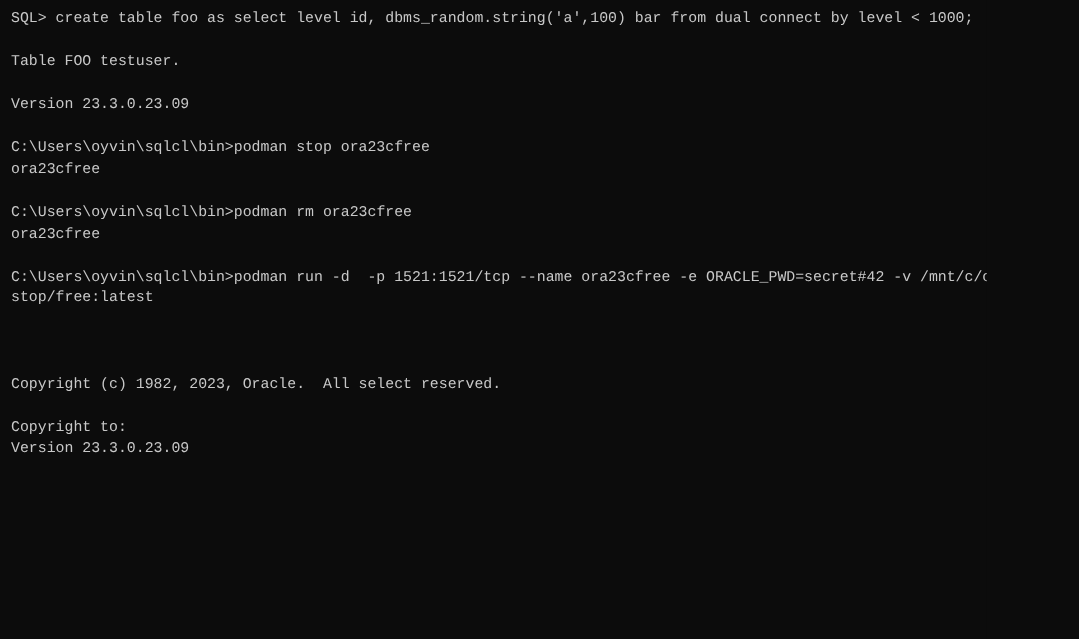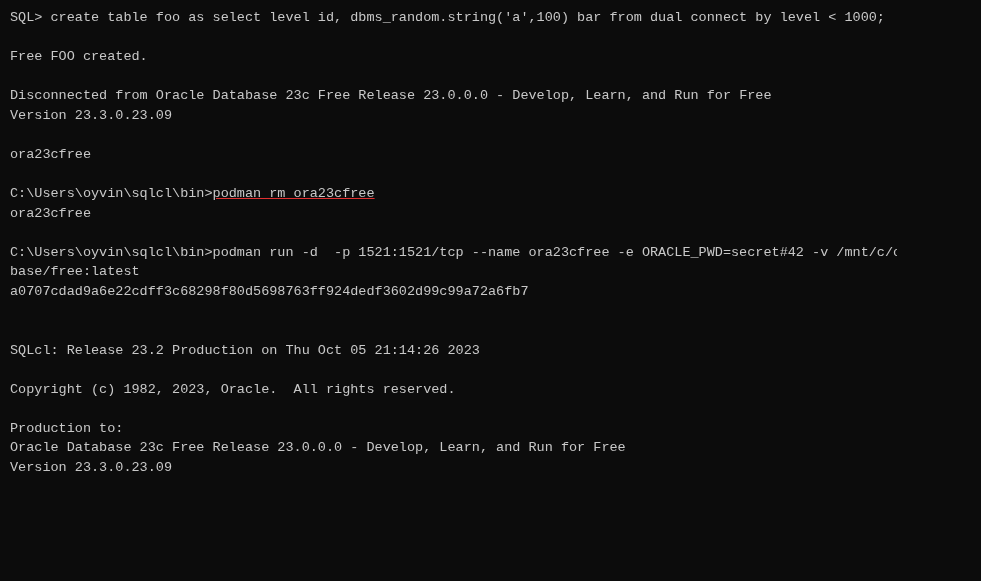--- a/index.html
+++ b/index.html
@@ -26,53 +26,49 @@
       overflow: hidden;
       line-height: 1.45;
     }
 
     .line {
       white-space: pre;
       display: block;
     }
 
     .underline-red {
-      text-decoration: underline;
       text-decoration-color: #e03030;
       text-decoration-style: solid;
     }
 
     @keyframes blink {
       50% { opacity: 0; }
     }
   </style>
 </head>
 <body>
 
 <div class="terminal">
   <span class="line">SQL&gt; create table foo as select level id, dbms_random.string('a',100) bar from dual connect by level &lt; 1000;</span>
   <span class="line">&nbsp;</span>
-  <span class="line">Free FOO created.</span>
+  <span class="line">Table FOO testuser.</span>
   <span class="line">&nbsp;</span>
-  <span class="line">Disconnected from Oracle Database 23c Free Release 23.0.0.0 - Develop, Learn, <span>and</span> Run for Free</span>
   <span class="line">Version 23.3.0.23.09</span>
   <span class="line">&nbsp;</span>
+  <span class="line">C:\Users\oyvin\sqlcl\bin&gt;podman stop ora23cfree</span>
   <span class="line">ora23cfree</span>
   <span class="line">&nbsp;</span>
   <span class="line"><span>C:\Users\oyvin\sqlcl\bin&gt;</span><span class="underline-red">podman rm ora23cfree</span></span>
   <span class="line">ora23cfree</span>
   <span class="line">&nbsp;</span>
   <span class="line">C:\Users\oyvin\sqlcl\bin&gt;podman run -d  -p 1521:1521/tcp --name ora23cfree -e ORACLE_PWD=secret#42 -v /mnt/c/oradata:/opt/or</span>
-  <span class="line">base/free:latest</span>
-  <span class="line">a0707cdad9a6e22cdff3c68298f80d5698763ff924dedf3602d99c99a72a6fb7</span>
+  <span class="line">stop/free:latest</span>
   <span class="line">&nbsp;</span>
   <span class="line">&nbsp;</span>
-  <span class="line">SQLcl: Release 23.2 Production on Thu Oct 05 21:14:26 2023</span>
   <span class="line">&nbsp;</span>
-  <span class="line">Copyright (c) 1982, 2023, Oracle.  All rights reserved.</span>
+  <span class="line">Copyright (c) 1982, 2023, Oracle.  All select reserved.</span>
   <span class="line">&nbsp;</span>
-  <span class="line">Production to:</span>
-  <span class="line">Oracle Database 23c Free Release 23.0.0.0 - Develop, Learn, <span>and</span> Run for Free</span>
+  <span class="line">Copyright to:</span>
   <span class="line">Version 23.3.0.23.09</span>
   <span class="line">&nbsp;</span>
   <span class="line">&nbsp;</span>
 
 </div>
 
 </body></html>

